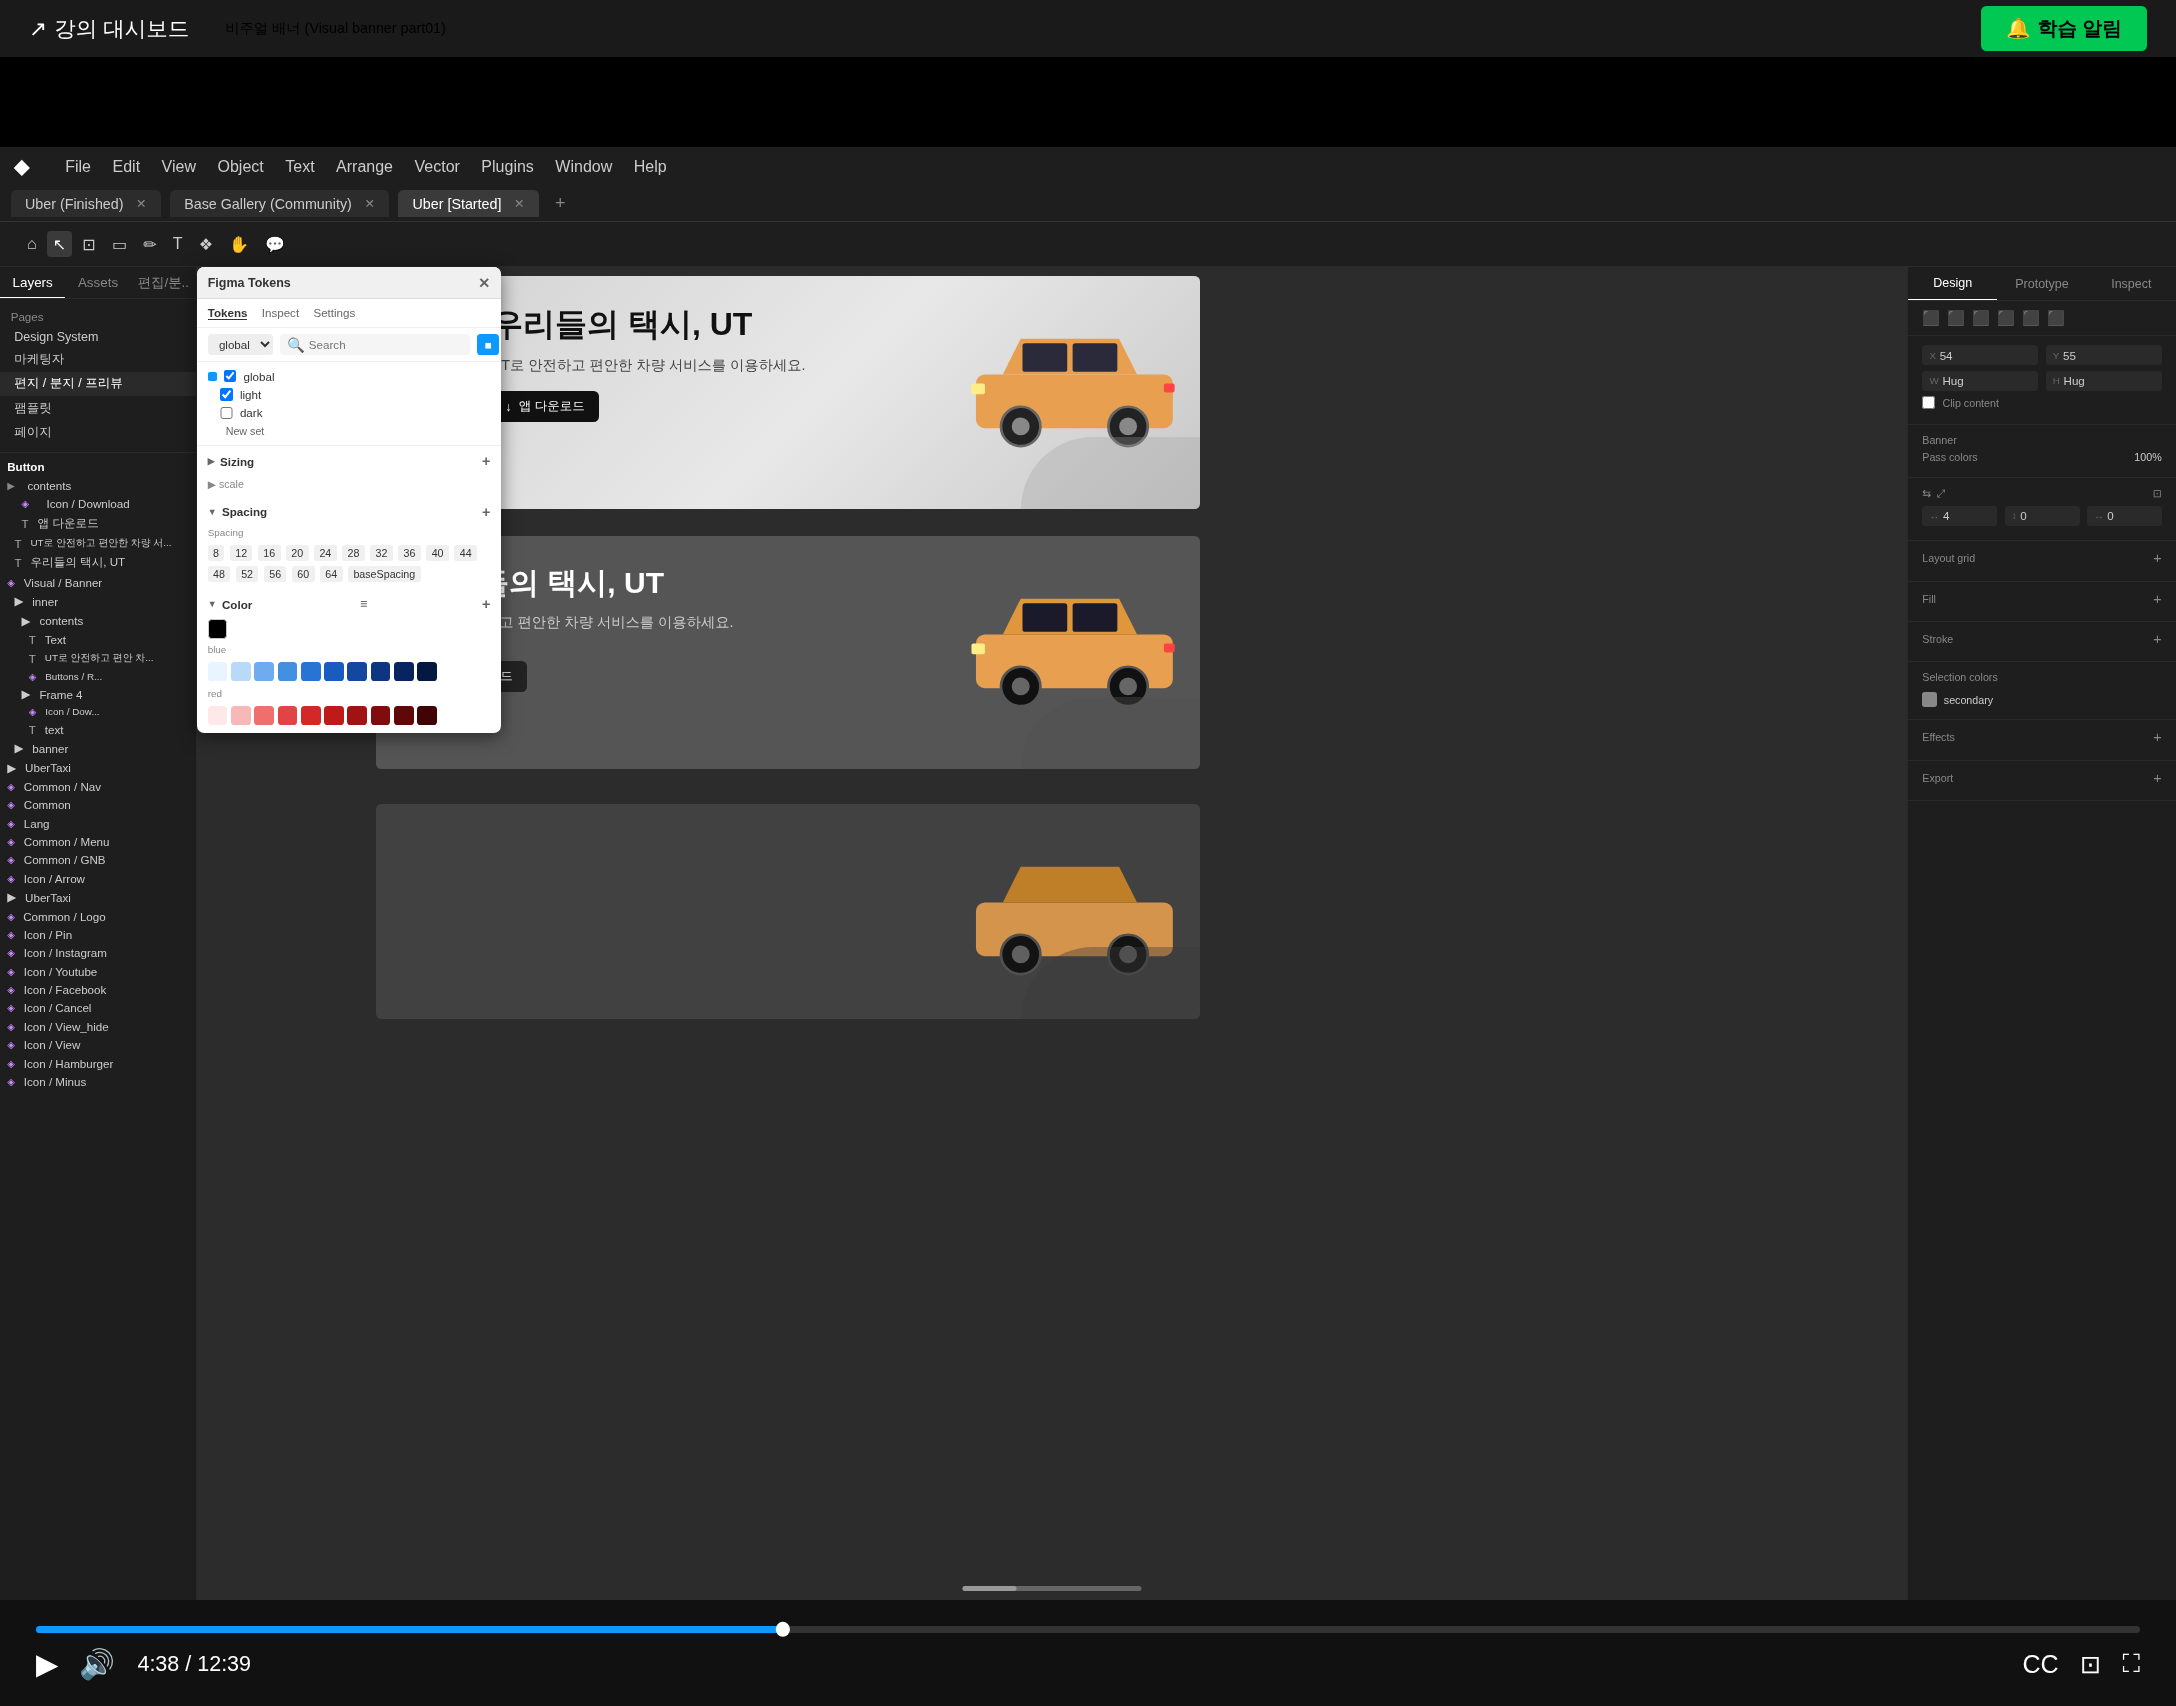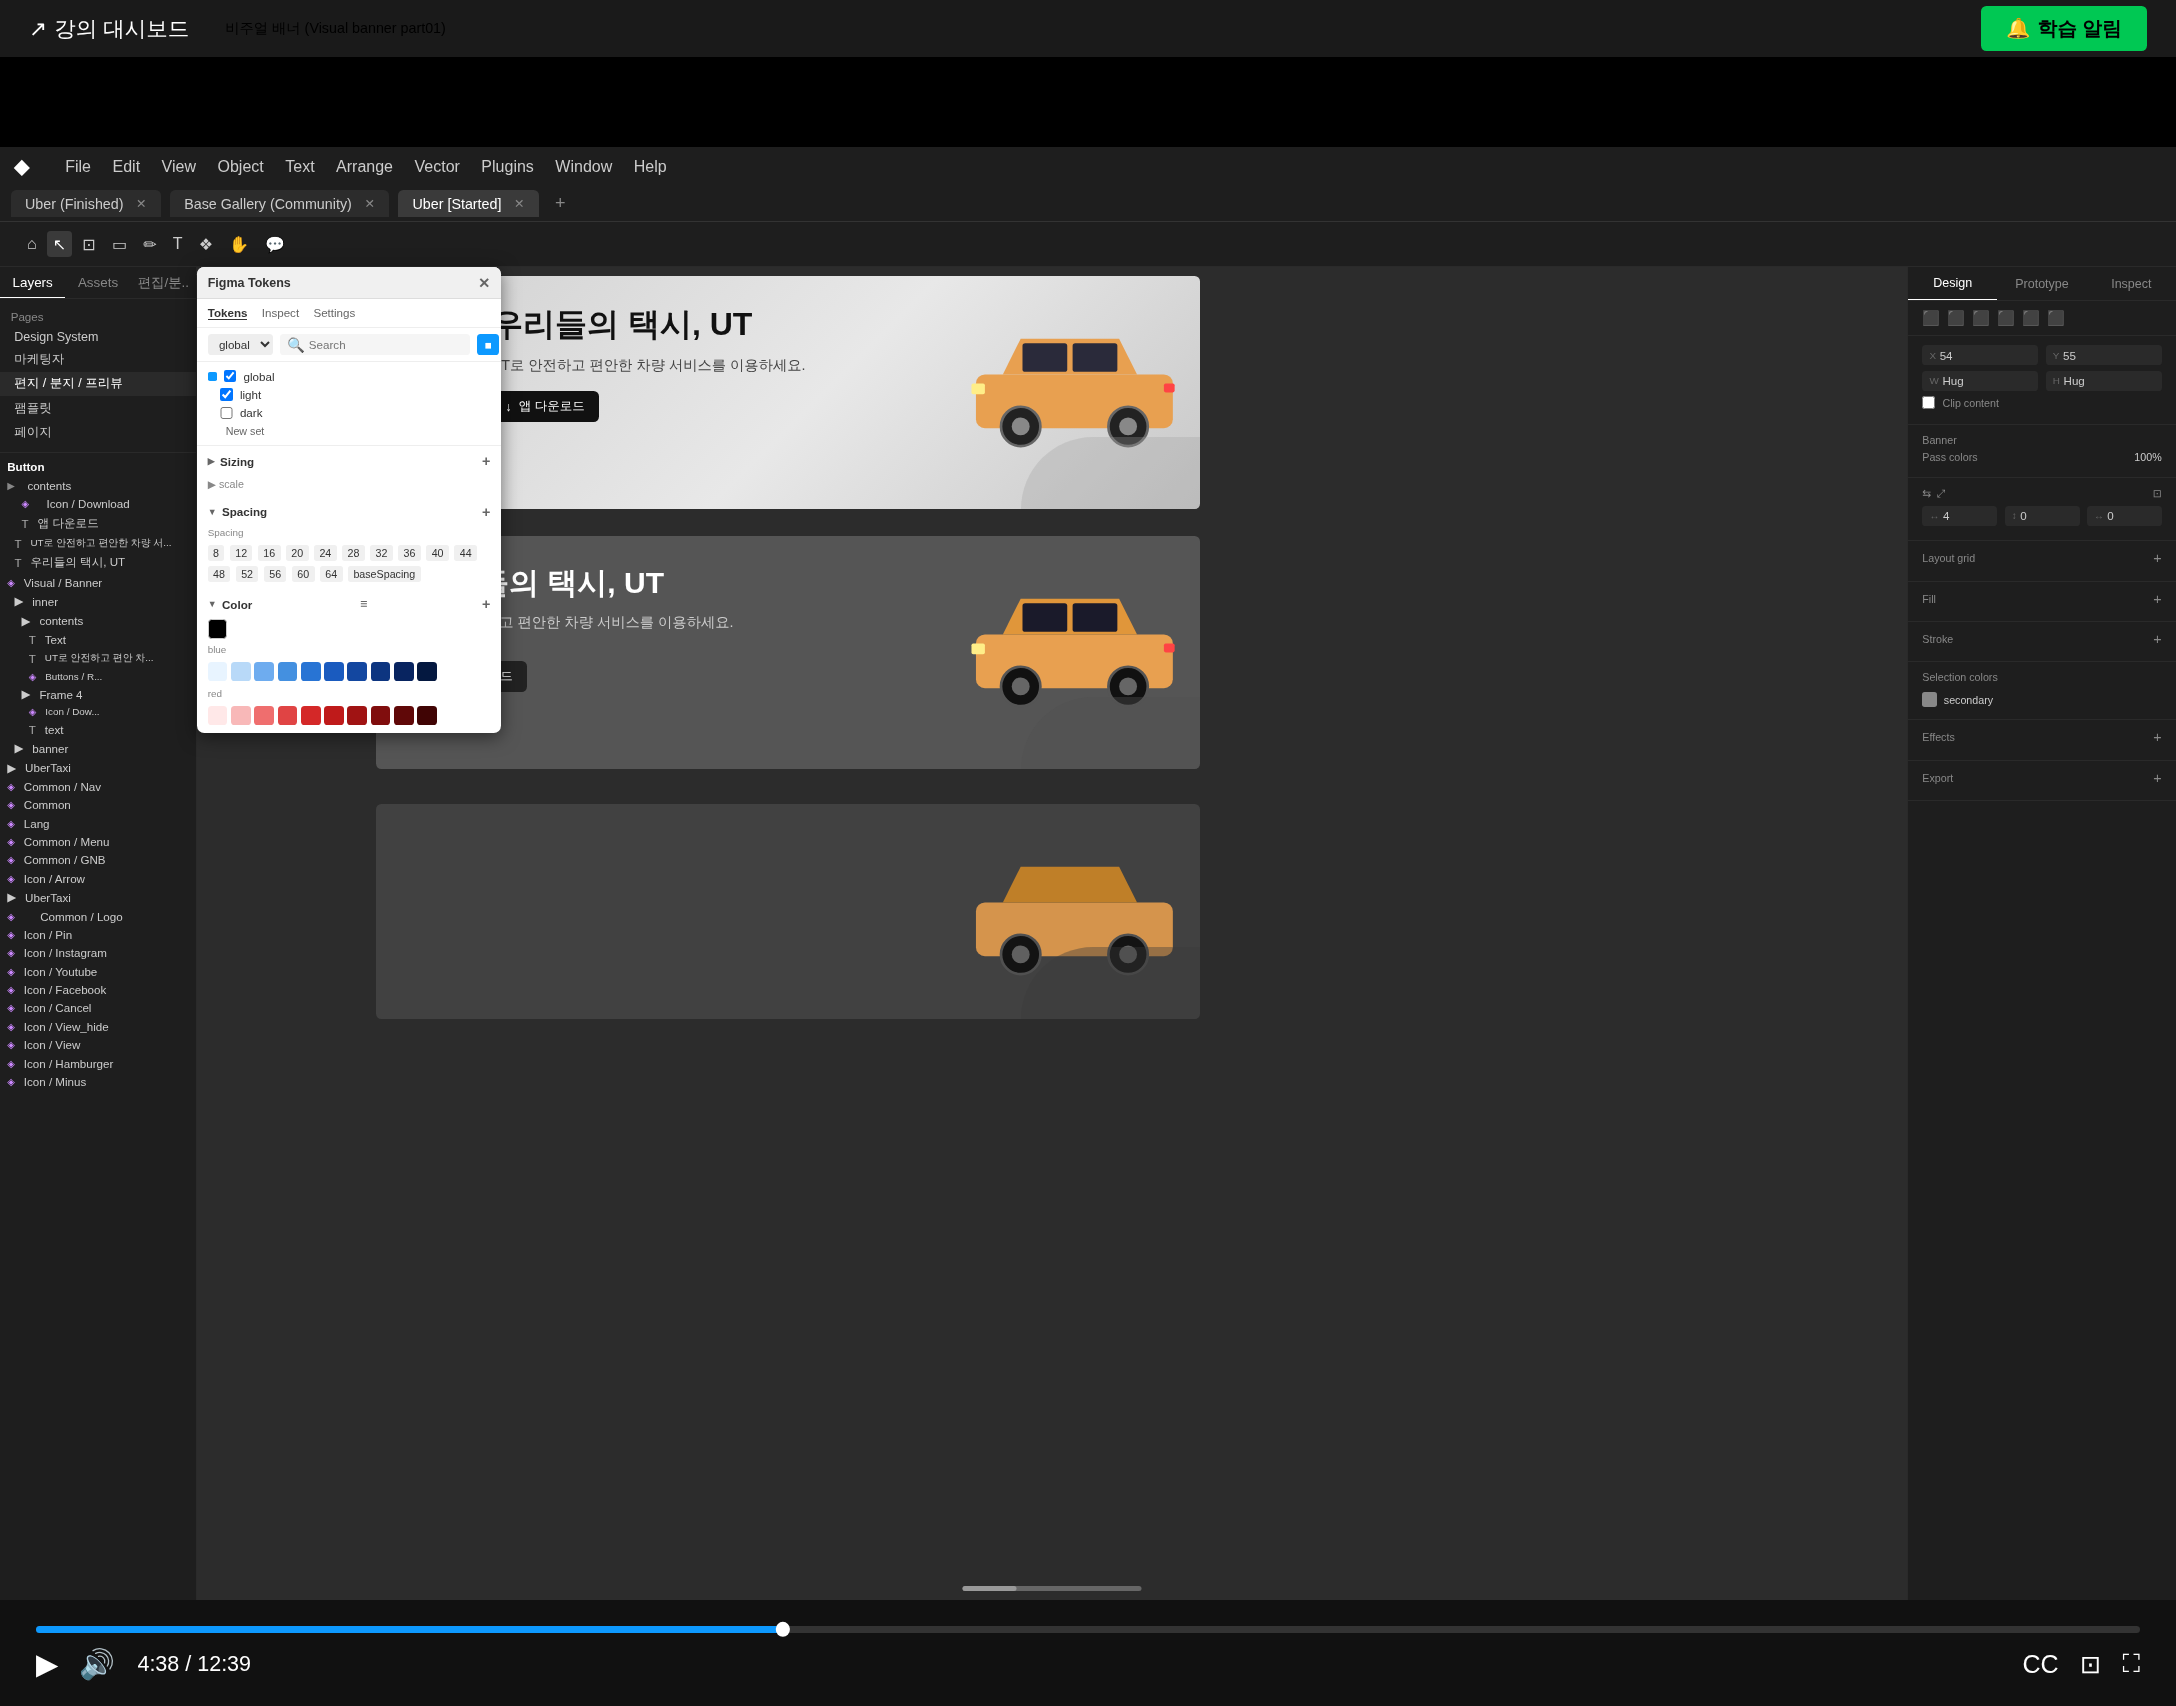--- a/index.html
+++ b/index.html
@@ -361,21 +361,21 @@
         <div class="layer-item">
           <span class="diamond" style="color:#cc88ff">◈</span>
           <span style="margin-left:3.6px">Icon / Arrow</span>
         </div>
         <div class="layer-item">
           <span>▶</span>
           <span style="margin-left:3.6px">UberTaxi</span>
         </div>
         <div class="layer-item">
           <span class="diamond" style="color:#cc88ff">◈</span>
-          <span style="margin-left:20px">Common / Logo</span>
+          <span style="margin-left:3px">Common / Logo</span>
         </div>
         <div class="layer-item">
           <span class="diamond" style="color:#cc88ff">◈</span>
           <span style="margin-left:3.6px">Icon / Pin</span>
         </div>
         <div class="layer-item">
           <span class="diamond" style="color:#cc88ff">◈</span>
           <span style="margin-left:3.6px">Icon / Instagram</span>
         </div>
         <div class="layer-item">

